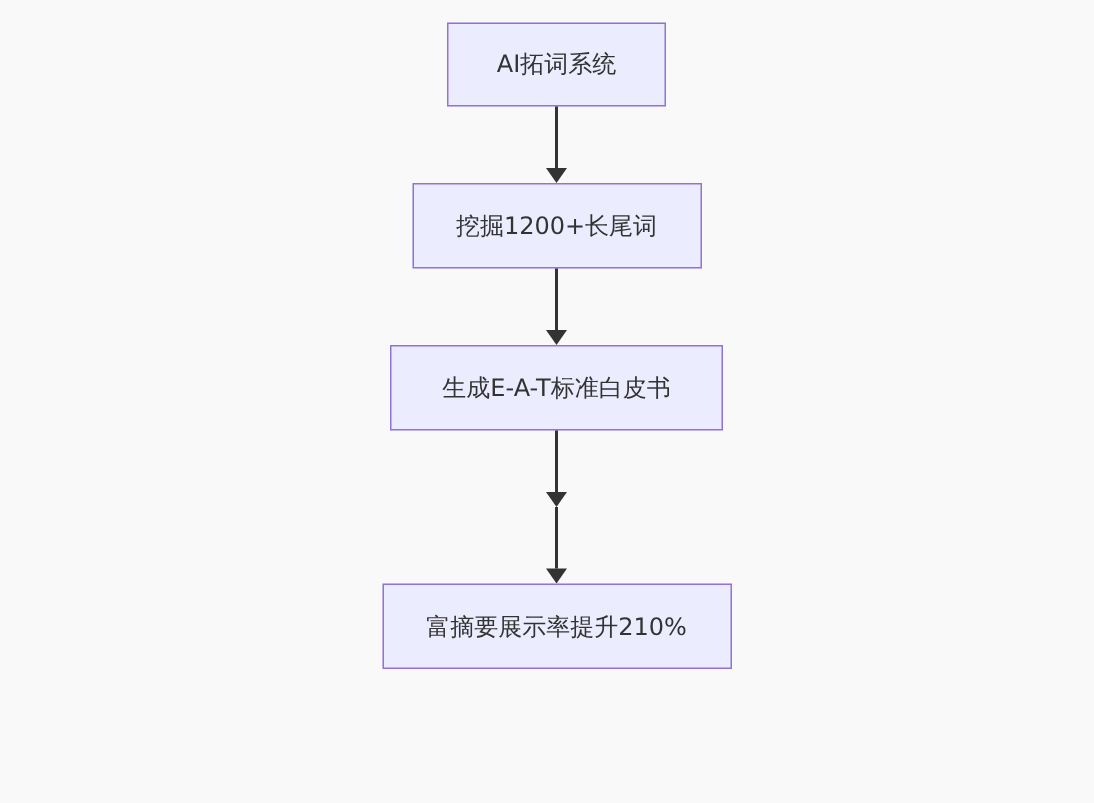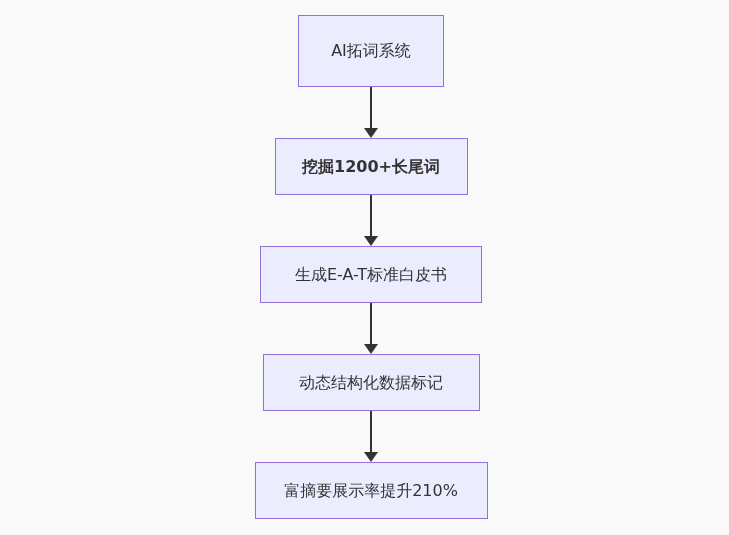--- a/index.html
+++ b/index.html
@@ -35,22 +35,22 @@
     color: var(--node-text);
     height: 57px;
     display: flex;
     align-items: center;
     justify-content: center;
     font-size: 16px;
     line-height: 1;
     white-space: nowrap;
     padding: 0 20px;
   }
-  .node.n1 { min-width: 146px; height: 72px; }
-  .node.n2 { min-width: 193px; font-weight: bold; }
+  .node.n1 { min-width: 146px; height: 56px; }
+  .node.n2 { min-width: 193px; }
   .node.n3 { min-width: 222px; text-align: center; }
   .node.n4 { min-width: 217px; }
   .node.n5 { min-width: 233px; }
   .arrow {
     height: 51px;
     width: 14px;
     display: flex;
     flex-direction: column;
     align-items: center;
   }
@@ -92,23 +92,20 @@
 
   <div class="node n3">
     <span>生成E-A-T标准白皮书</span>
   </div>
 
   <div class="arrow">
     <div class="line"></div>
     <div class="head"></div>
   </div>
 
-  <div class="node n4">
-    <span>动态结构化数据标记</span>
-  </div>
 
   <div class="arrow">
     <div class="line"></div>
     <div class="head"></div>
   </div>
 
   <div class="node n5">
     <span>富摘要展示率提升210%</span>
   </div>
 

